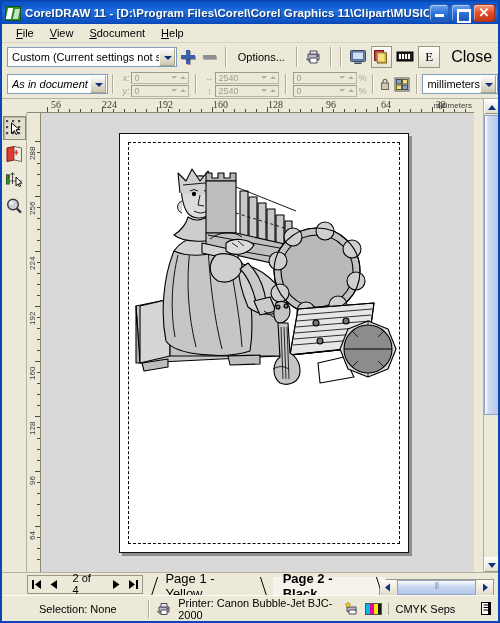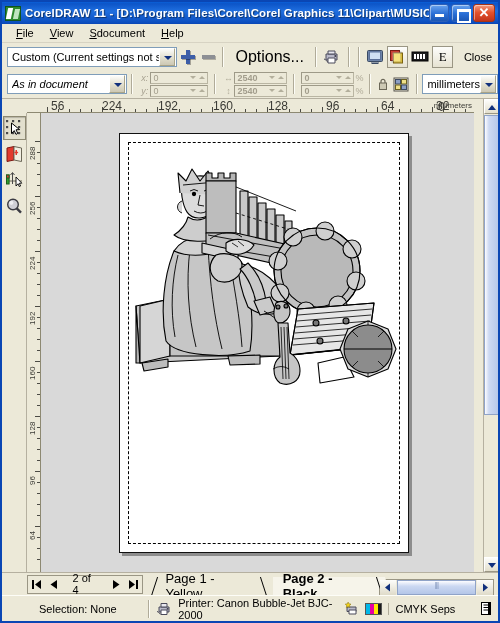--- a/index.html
+++ b/index.html
@@ -121,36 +121,36 @@
   .plusbtn:before,.plusbtn:after{
     content:""; position:absolute; background:#3d5ea8;
     box-shadow:1px 1px 0 rgba(0,0,0,.3);
   }
   .plusbtn:before{ left:7px; top:2px; width:4px; height:14px; }
   .plusbtn:after { left:2px; top:7px; width:14px; height:4px; }
   .minusbtn:after{
     content:""; position:absolute; left:2px; top:7px; width:13px; height:4px;
     background:#8d8f94; box-shadow:1px 1px 0 rgba(0,0,0,.25);
   }
-  .optbtn { font-size:16px; padding:2px 7px; color:#000; }
-  .closebtn { font-size:11px; padding:2px 6px; margin-left:4px; }
+  .optbtn { font-size:11px; padding:2px 7px; color:#000; }
+  .closebtn { font-size:16px; padding:2px 6px; margin-left:4px; }
 
   
   .numgrp { display:flex; flex-direction:column; justify-content:center;
     height:26px; margin:0 2px; }
   .numrow { display:flex; align-items:center; height:12px; margin:0.5px 0; }
   .numlabel { width:11px; font-size:9px; color:#a8a392; text-align:center;
     font-style:italic; }
   .numfield {
     width:58px; height:12px; background:#ece9d8;
     border:1px solid #b9b5a2; border-top-color:#9e9a88; border-left-color:#9e9a88;
     display:flex; align-items:center; font-size:9px; color:#a29d8c;
     padding-left:2px; position:relative;
   }
-  .numfield.wide { width:53px;font-weight:bold; }
+  .numfield.wide { width:64px; }
   .numspin { position:absolute; right:1px; top:0px; display:flex; gap:1px; }
   .spk { width:8px; height:10px; position:relative; }
   .spk:after{ content:""; position:absolute; left:1px; top:3px;
     border-left:3px solid transparent; border-right:3px solid transparent; }
   .spk.dn:after{ border-top:3px solid #b3af9c; }
   .spk.up:after{ border-bottom:3px solid #b3af9c; }
   .pct { font-size:9px; color:#b0ab99; margin-left:1px; }
   .icoLabel { width:12px; font-size:9px; color:#b3af9c; text-align:center; }
 
   
@@ -160,22 +160,22 @@
     overflow:hidden;
   }
   .vruler {
     position:absolute; left:25px; top:111px; width:14px; height:459px;
     background:#ece9d8; border-right:1px solid #8d8972; overflow:hidden;
   }
   .corner-box {
     position:absolute; left:0; top:97px; width:25px; height:14px;
     background:#ece9d8;
   }
-  .rlabel { position:absolute; font-size:12px; color:#3a3a35;
-    font-family:Liberation Sans, sans-serif; white-space:nowrap; }
+  .rlabel { position:absolute; font-size:10px; color:#3a3a35;
+    font-family:Liberation Serif, serif; white-space:nowrap; }
   .vlabel { position:absolute; font-size:8px; color:#3a3a35;
     transform:rotate(-90deg); transform-origin:left top; white-space:nowrap; }
   .ruler-unit { position:absolute; right:2px; top:2px; font-size:8px; color:#3a3a35; }
 
   
   .toolbox {
     position:absolute; left:0; top:111px; width:25px; height:459px;
     background:#ece9d8; border-right:1px solid #b5b0a0;
     padding-top:3px;
   }

